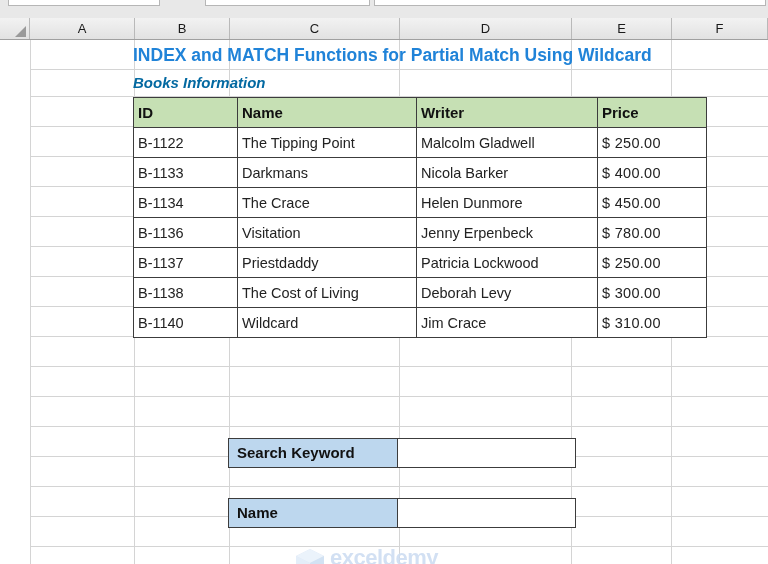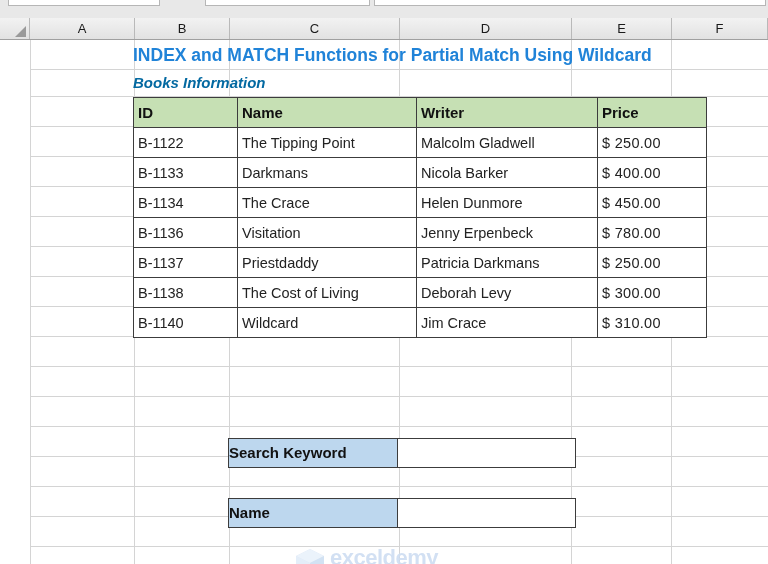--- a/index.html
+++ b/index.html
@@ -180,21 +180,21 @@
   }
   .io-label {
     width: 170px;
     box-sizing: border-box;
     background: #bdd7ee;
     border: 1px solid #3c3c3c;
     font-size: 15px;
     font-weight: bold;
     color: #111111;
     line-height: 28px;
-    padding-left: 0;
+    padding-left: 8px;
     white-space: nowrap;
     overflow: hidden;
   }
   .io-input {
     width: 178px;
     box-sizing: border-box;
     background: #ffffff;
     border: 1px solid #3c3c3c;
     border-left: none;
     line-height: 28px;
@@ -328,21 +328,21 @@
       </tr>
       <tr>
         <td>B-1136</td>
         <td>Visitation</td>
         <td>Jenny Erpenbeck</td>
         <td class="price-cell">$ 780.00</td>
       </tr>
       <tr>
         <td>B-1137</td>
         <td>Priestdaddy</td>
-        <td>Patricia Darkmans</td>
+        <td>Patricia Lockwood</td>
         <td class="price-cell">$ 250.00</td>
       </tr>
       <tr>
         <td>B-1138</td>
         <td>The Cost of Living</td>
         <td>Deborah Levy</td>
         <td class="price-cell">$ 300.00</td>
       </tr>
       <tr>
         <td>B-1140</td>

